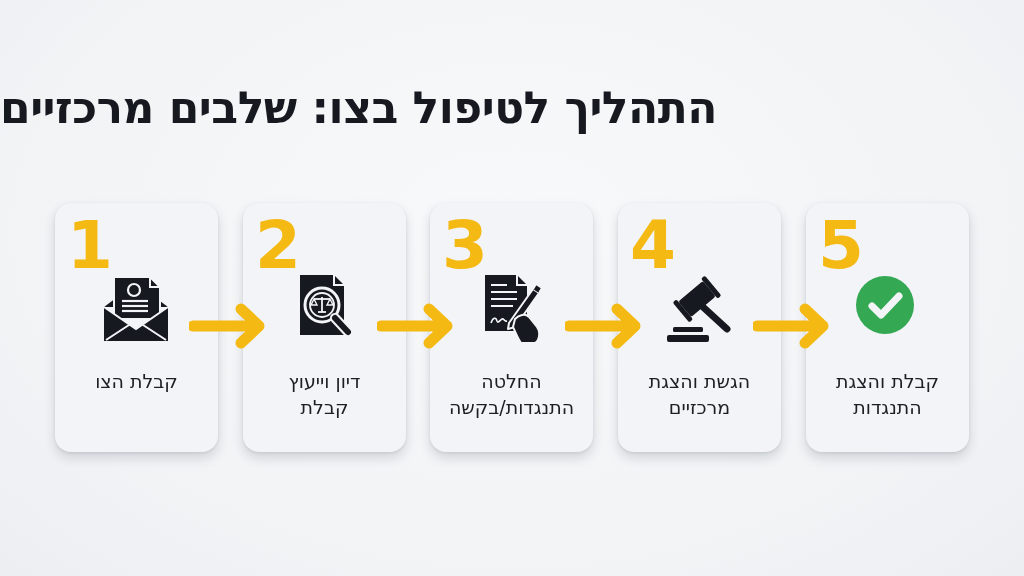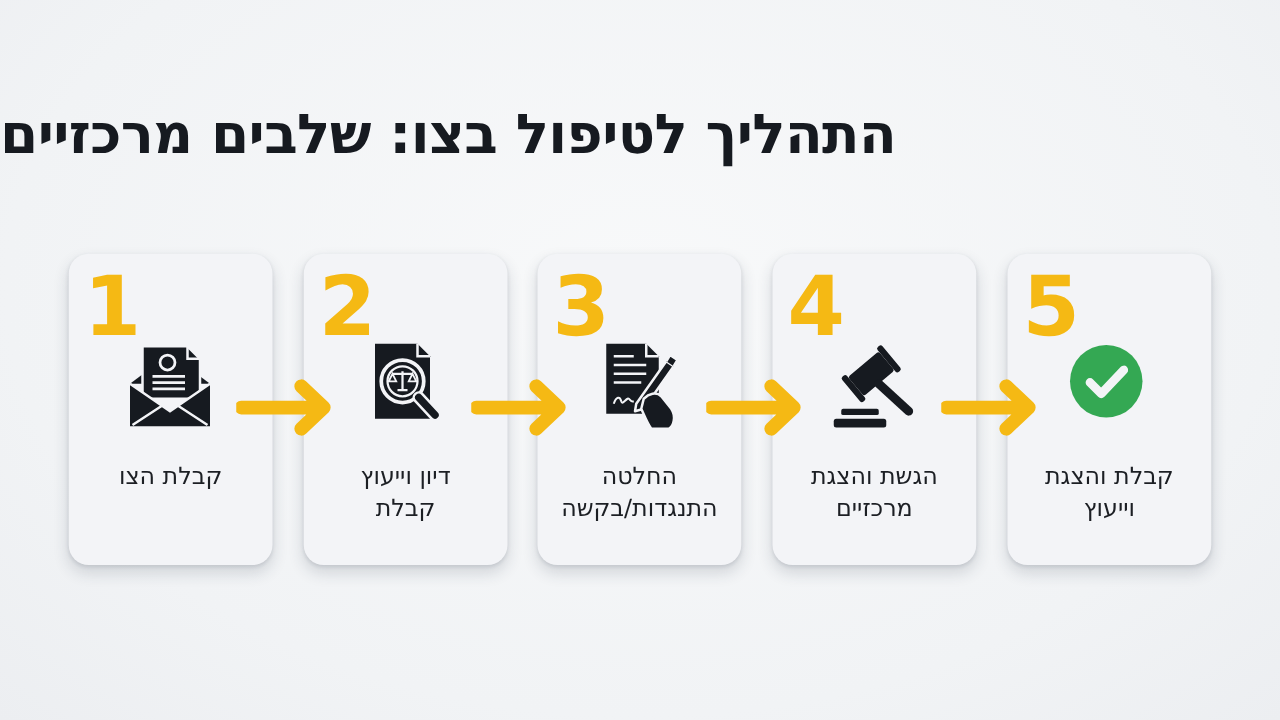--- a/index.html
+++ b/index.html
@@ -193,15 +193,15 @@
 <div class="card" style="left:806px;">
   <div class="card-number">5</div>
   <div class="card-icon">
     <svg width="80" height="72" viewBox="0 0 80 72">
       <circle cx="38" cy="32" r="29" fill="#34a853"></circle>
       <path d="M25 33 L34 42 L52 23" fill="none" stroke="#f3f4f7" stroke-width="7" stroke-linecap="round" stroke-linejoin="round"></path>
     </svg>
   </div>
   <div class="card-label">
     <span>קבלת והצגת</span>
-    <span>וייעוץ</span>
+    <span>התנגדות</span>
   </div>
 </div>
 
 </body></html>

